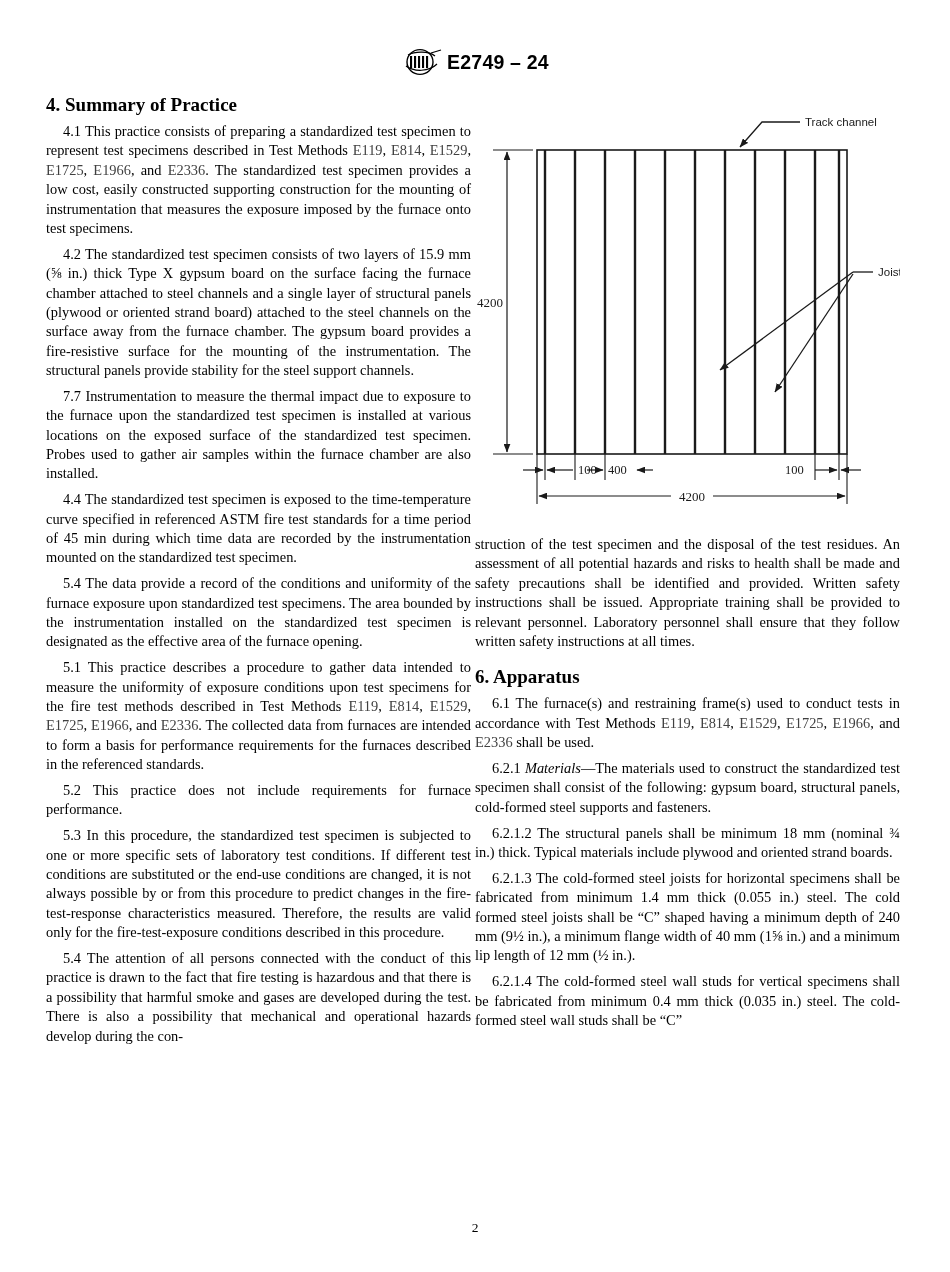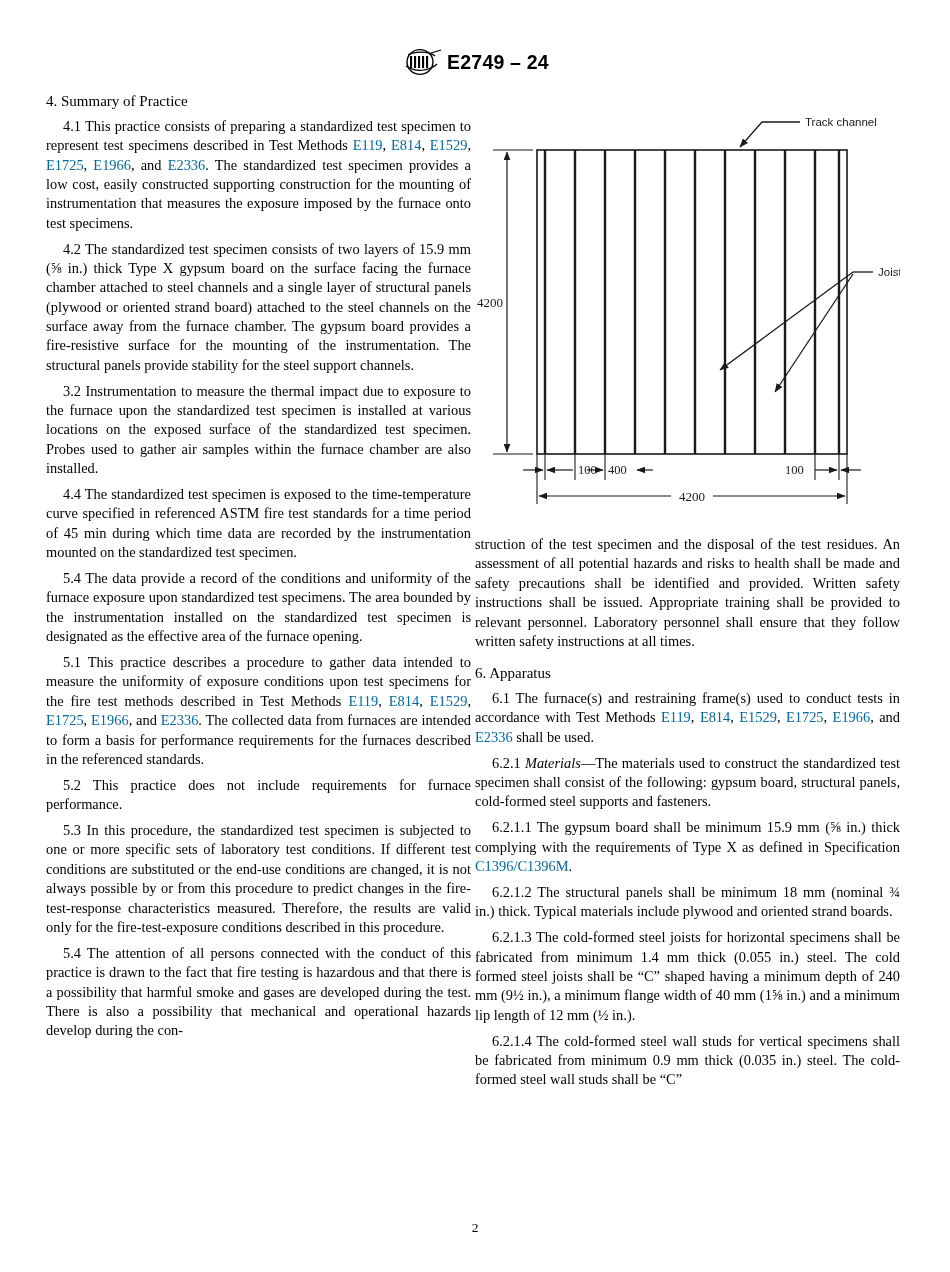--- a/index.html
+++ b/index.html
@@ -50,43 +50,43 @@
   .col {
     width: 425px;
     box-sizing: border-box;
   }
   .col-left  { margin-left: 46px; }
   .col-right { margin-left: 4px; }
 
   
   h2.section-head {
     font-family: "Liberation Serif", "DejaVu Serif", serif;
-    font-weight: normal;
-    font-size: 15px;
+    font-weight: bold;
+    font-size: 19px;
     margin: 0 0 5px 0;
     padding: 0;
     line-height: 1.32;
     text-indent: 0;
   }
   h2.section-head.spaced { margin-top: 13px; }
 
   p.para {
     margin: 0 0 6.5px 0;
     font-size: 14.4px;
     line-height: 1.345;
     text-align: justify;
     text-justify: inter-word;
     text-indent: 17px;
     hyphens: manual;
   }
   p.para.cont {
     text-indent: 0;
   }
   .std-ref {
-    color: #0369a1;
+    color: #404040;
     font-family: Liberation Serif, serif;
   }
   .ital {
     font-style: italic;
   }
 
   
   .figure-block {
     width: 425px;
     margin: 0 0 14px 0;
@@ -144,21 +144,21 @@
 </div>
 
 <div class="columns">
 
   <div class="col col-left">
 
     <h2 class="section-head">4.  Summary of Practice</h2>
     <div id="sp-paras">
         <p class="para">4.1 This practice consists of preparing a standardized test specimen to represent test specimens described in Test Methods <span class="std-ref">E119</span>, <span class="std-ref">E814</span>, <span class="std-ref">E1529</span>, <span class="std-ref">E1725</span>, <span class="std-ref">E1966</span>, and <span class="std-ref">E2336</span>. The standardized test specimen provides a low cost, easily constructed supporting construction for the mounting of instrumentation that measures the exposure imposed by the furnace onto test specimens.</p>
         <p class="para">4.2 The standardized test specimen consists of two layers of 15.9 mm (⅝ in.) thick Type X gypsum board on the surface facing the furnace chamber attached to steel channels and a single layer of structural panels (plywood or oriented strand board) attached to the steel channels on the surface away from the furnace chamber. The gypsum board provides a fire-resistive surface for the mounting of the instrumentation. The structural panels provide stability for the steel support channels.</p>
-        <p class="para">3.2 Instrumentation to measure the thermal impact due to exposure to the furnace upon the standardized test specimen is installed at various locations on the exposed surface of the standardized test specimen. Probes used to gather air samples within the furnace chamber are also installed.</p>
+        <p class="para">7.7 Instrumentation to measure the thermal impact due to exposure to the furnace upon the standardized test specimen is installed at various locations on the exposed surface of the standardized test specimen. Probes used to gather air samples within the furnace chamber are also installed.</p>
         <p class="para">4.4 The standardized test specimen is exposed to the time-temperature curve specified in referenced ASTM fire test standards for a time period of 45 min during which time data are recorded by the instrumentation mounted on the standardized test specimen.</p>
         <p class="para">5.4 The data provide a record of the conditions and uniformity of the furnace exposure upon standardized test specimens. The area bounded by the instrumentation installed on the standardized test specimen is designated as the effective area of the furnace opening.</p>
       </div>
 
     <div id="su-paras">
         <p class="para">5.1 This practice describes a procedure to gather data intended to measure the uniformity of exposure conditions upon test specimens for the fire test methods described in Test Methods <span class="std-ref">E119</span>, <span class="std-ref">E814</span>, <span class="std-ref">E1529</span>, <span class="std-ref">E1725</span>, <span class="std-ref">E1966</span>, and <span class="std-ref">E2336</span>. The collected data from furnaces are intended to form a basis for performance requirements for the furnaces described in the referenced standards.</p>
         <p class="para">5.2 This practice does not include requirements for furnace performance.</p>
         <p class="para">5.3 In this procedure, the standardized test specimen is subjected to one or more specific sets of laboratory test conditions. If different test conditions are substituted or the end-use conditions are changed, it is not always possible by or from this procedure to predict changes in the fire-test-response characteristics measured. Therefore, the results are valid only for the fire-test-exposure conditions described in this procedure.</p>
         <p class="para">5.4 The attention of all persons connected with the conduct of this practice is drawn to the fact that fire testing is hazardous and that there is a possibility that harmful smoke and gases are developed during the test. There is also a possibility that mechanical and operational hazards develop during the con-</p>
       </div>
@@ -237,22 +237,21 @@
     </div>
 
     <div id="cont-para">
         <p class="para cont">struction of the test specimen and the disposal of the test residues. An assessment of all potential hazards and risks to health shall be made and safety precautions shall be identified and provided. Written safety instructions shall be issued. Appropriate training shall be provided to relevant personnel. Laboratory personnel shall ensure that they follow written safety instructions at all times.</p>
       </div>
 
     <h2 class="section-head spaced">6.  Apparatus</h2>
     <div id="ap-paras">
         <p class="para">6.1 The furnace(s) and restraining frame(s) used to conduct tests in accordance with Test Methods <span class="std-ref">E119</span>, <span class="std-ref">E814</span>, <span class="std-ref">E1529</span>, <span class="std-ref">E1725</span>, <span class="std-ref">E1966</span>, and <span class="std-ref">E2336</span> shall be used.</p>
         <p class="para">6.2.1 <span class="ital">Materials</span>—The materials used to construct the standardized test specimen shall consist of the following: gypsum board, structural panels, cold-formed steel supports and fasteners.</p>
-        <p class="para">6.2.1.1 The gypsum board shall be minimum 15.9 mm (⅝ in.) thick complying with the requirements of Type X as defined in Specification <span class="std-ref">C1396/C1396M</span>.</p>
         <p class="para">6.2.1.2 The structural panels shall be minimum 18 mm (nominal ¾ in.) thick. Typical materials include plywood and oriented strand boards.</p>
         <p class="para">6.2.1.3 The cold-formed steel joists for horizontal specimens shall be fabricated from minimum 1.4 mm thick (0.055 in.) steel. The cold formed steel joists shall be “C” shaped having a minimum depth of 240 mm (9½ in.), a minimum flange width of 40 mm (1⅝ in.) and a minimum lip length of 12 mm (½ in.).</p>
-        <p class="para">6.2.1.4 The cold-formed steel wall studs for vertical specimens shall be fabricated from minimum 0.9 mm thick (0.035 in.) steel. The cold-formed steel wall studs shall be “C”</p>
+        <p class="para">6.2.1.4 The cold-formed steel wall studs for vertical specimens shall be fabricated from minimum 0.4 mm thick (0.035 in.) steel. The cold-formed steel wall studs shall be “C”</p>
       </div>
 
   </div>
 </div>
 
 <div class="page-number">2</div>
 
 </body></html>

